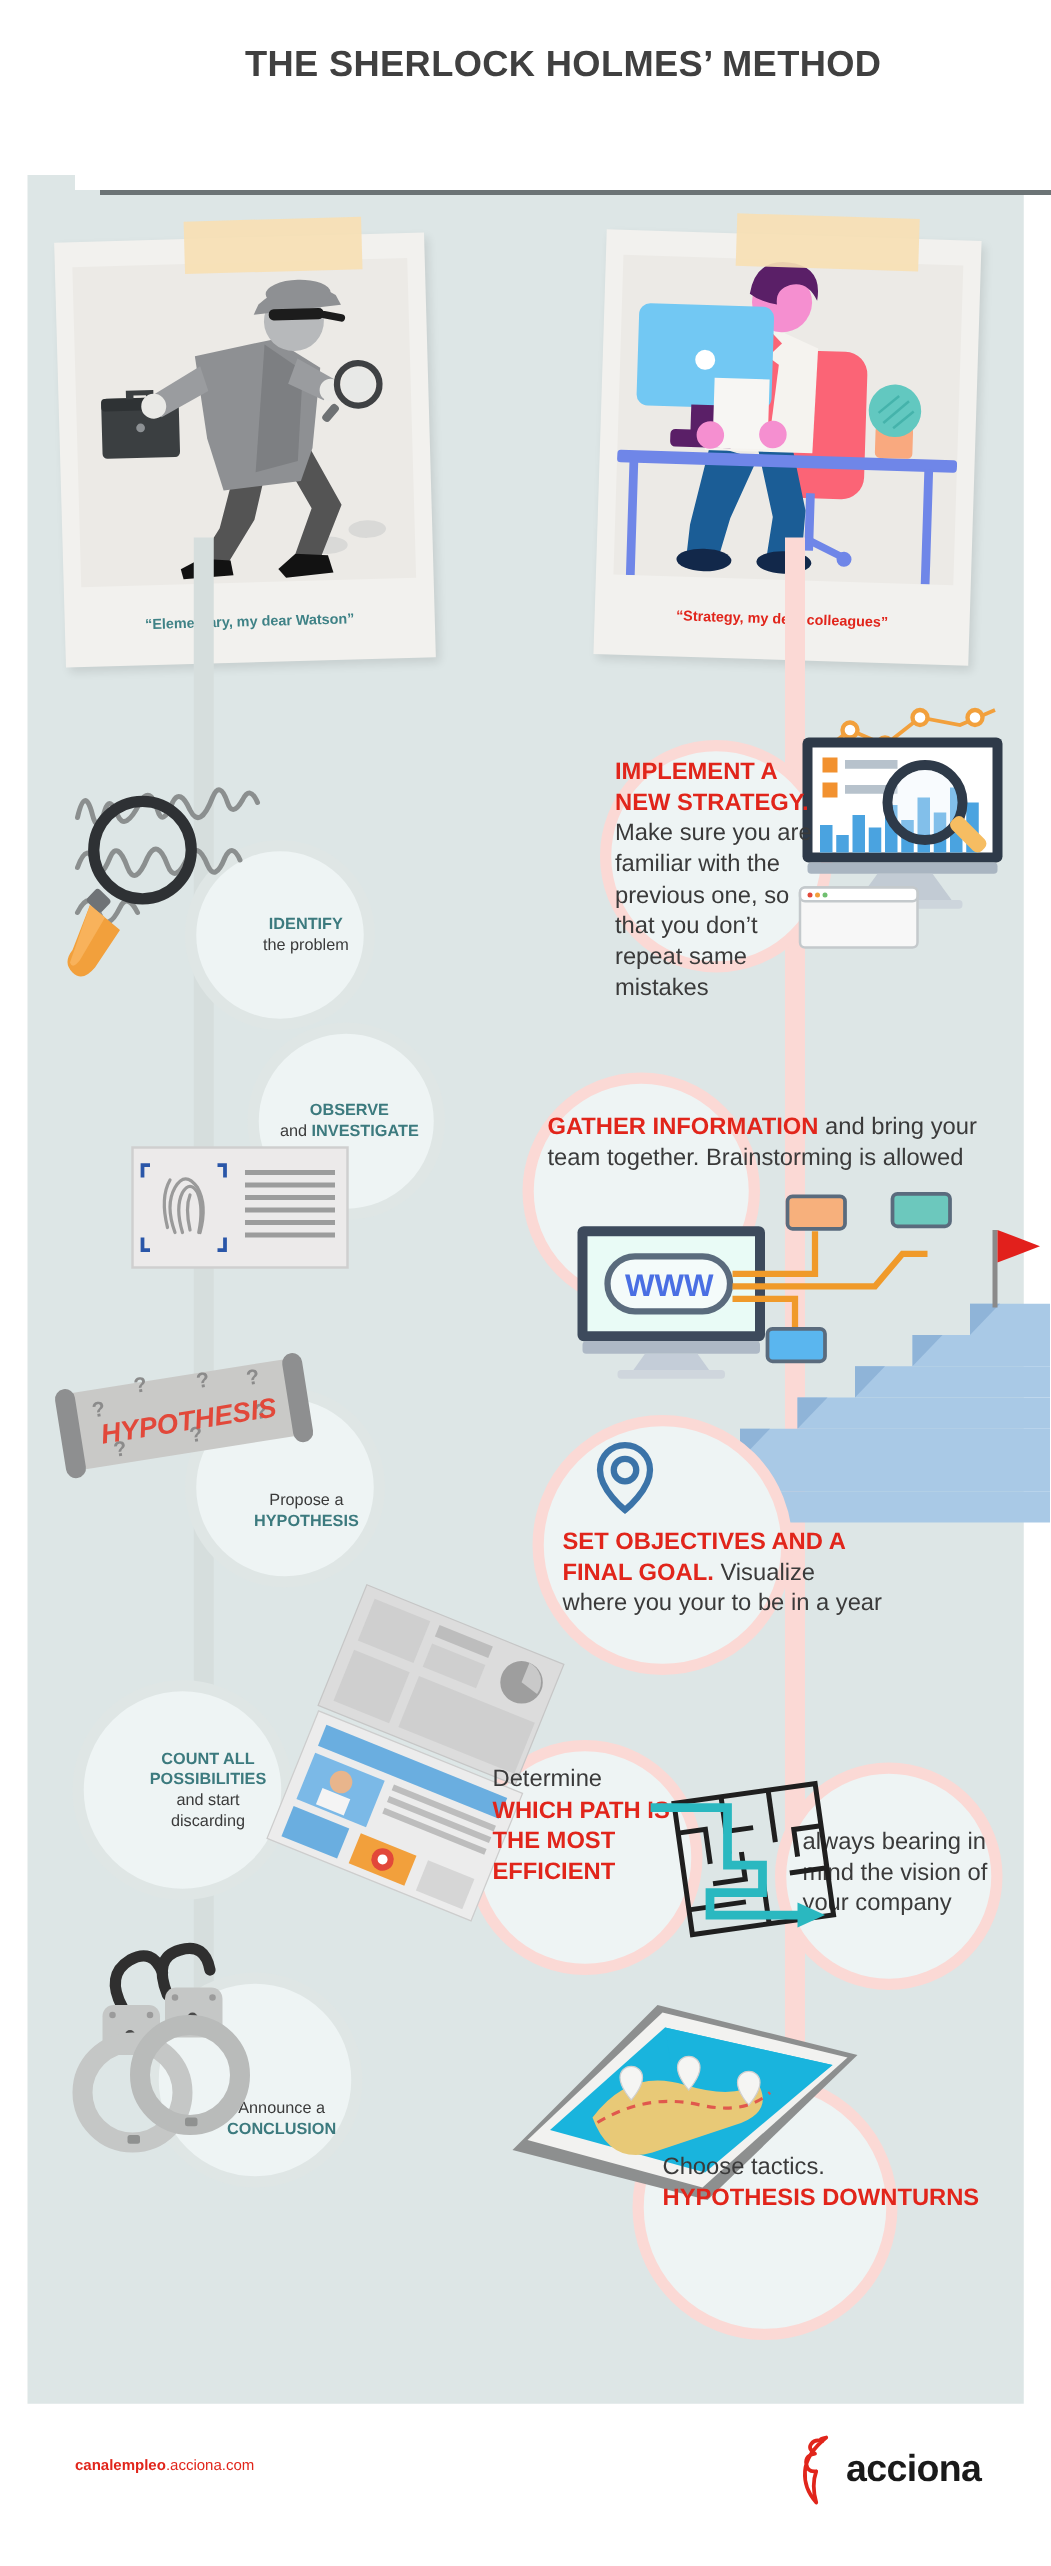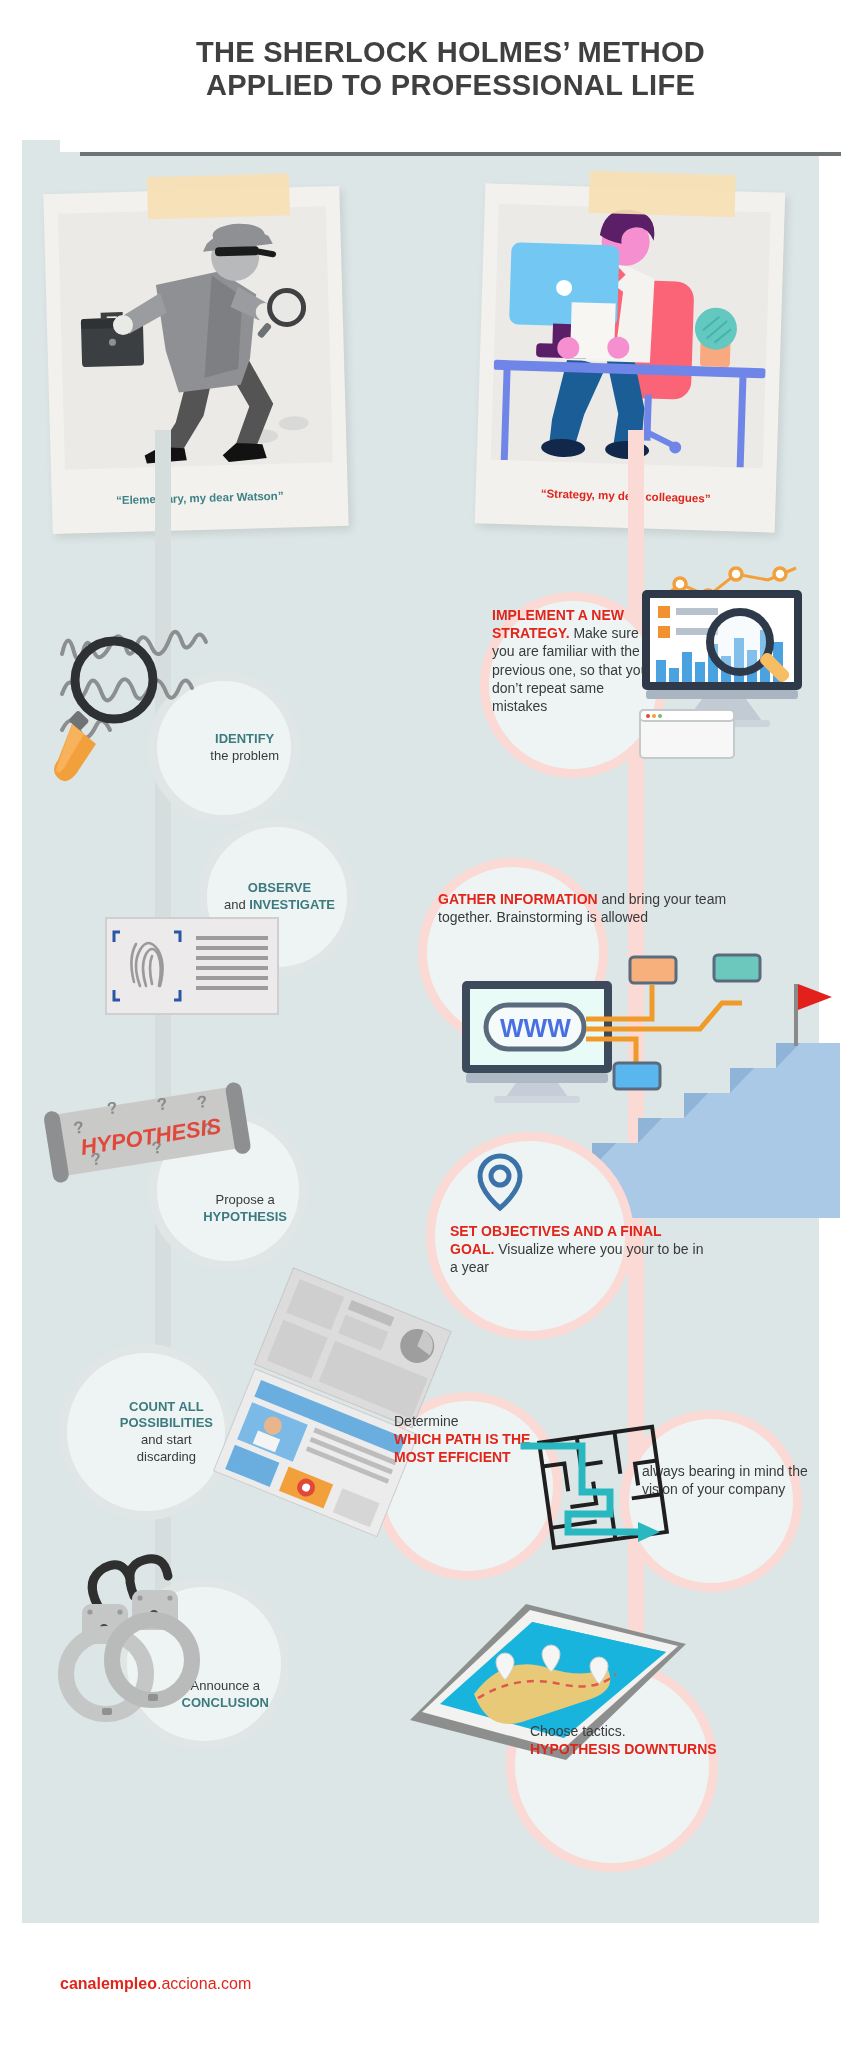--- a/index.html
+++ b/index.html
@@ -37,42 +37,41 @@
   .bub{position:absolute;border-radius:50%;display:flex;align-items:center;justify-content:flex-end;
        text-align:center;z-index:3;}
   .bub.l{background:#eef4f4;border:9px solid #dfe6e5;}
   .bub.r{background:#eef4f4;border:9px solid #fbd9d5;}
   .btxt{font-size:13px;line-height:1.28;color:#3f3f3f;padding:0 12px;}
   .teal{color:#3c7a7e;font-weight:bold;}
   .red{color:#e1251b;font-weight:bold;}
   .dark{color:#3a3a3a;}
 
   
-  .ftxt{position:absolute;z-index:6;font-size:14px;line-height:1.3;color:#3a3a3a;}
+  .ftxt{position:absolute;z-index:6;font-size:19px;line-height:1.3;color:#3a3a3a;}
 
   
   .footer{position:absolute;left:0;bottom:0;width:841px;height:130px;background:#fff;z-index:9;}
-  .site{position:absolute;left:60px;top:52px;font-size:16px;}
+  .site{position:absolute;left:60px;top:42px;font-size:12px;}
   .site b{color:#e1251b;}
   .site span{color:#e1251b;}
   .logo{position:absolute;right:56px;top:26px;display:flex;align-items:center;gap:3px;}
   .logo-word{font-size:30px;font-weight:bold;color:#1a1a1a;letter-spacing:-.5px;}
 
   svg{display:block;overflow:visible;}
 </style>
 </head>
 <body>
 
 <div class="page-bg"></div>
 
 <div class="title-shadow"></div>
 <div class="title-card"></div>
 <div class="title-text">
   <div>THE SHERLOCK HOLMES’ METHOD</div>
-  <div>APPLIED TO PROFESSIONAL LIFE</div>
 </div>
 
 <div class="spine" style="left:155px;top:430px;height:1240px;"></div>
 <div class="spine-r" style="left:628px;top:430px;height:1360px;"></div>
 
 <div class="photo" id="photo-left">
   <div class="photo-inner">
     <svg width="268" height="256" viewBox="0 0 268 256">
       <ellipse cx="198" cy="228" rx="16" ry="7" fill="#d9d9d7"></ellipse>
       <ellipse cx="230" cy="216" rx="15" ry="7" fill="#d9d9d7"></ellipse>
@@ -456,13 +455,19 @@
 <div class="bub r" style="left:506px;top:1660px;width:212px;height:212px;"></div>
 <div class="ftxt" style="left:420px;top:1722px;width:404px;z-index:8;text-align:left;">
   <div class="dark" style="padding-left:110px;">Choose tactics.</div>
   <div class="red" style="padding-left:110px;">HYPOTHESIS DOWNTURNS</div>
 </div>
 
 <div class="footer">
   <div class="site">
     <b>canalempleo</b><span style="color:#e1251b">.acciona.com</span>
   </div>
+  <div class="logo">
+    <svg width="34" height="54" viewBox="0 0 34 54">
+      <path d="M21 1 q-16 13 -17 27 q-1 14 9 25 q-4 -14 0 -25 q-7 1 -8 -6 q-1 -7 7 -8 q-6 -4 -3 -8 q3 -4 9 -2 q-4 -2 3 -3z" fill="none" stroke="#e1251b" stroke-width="3" stroke-linejoin="round"></path>
+    </svg>
+    <span class="logo-word">acciona</span>
+  </div>
 </div>
 
 </body></html>

